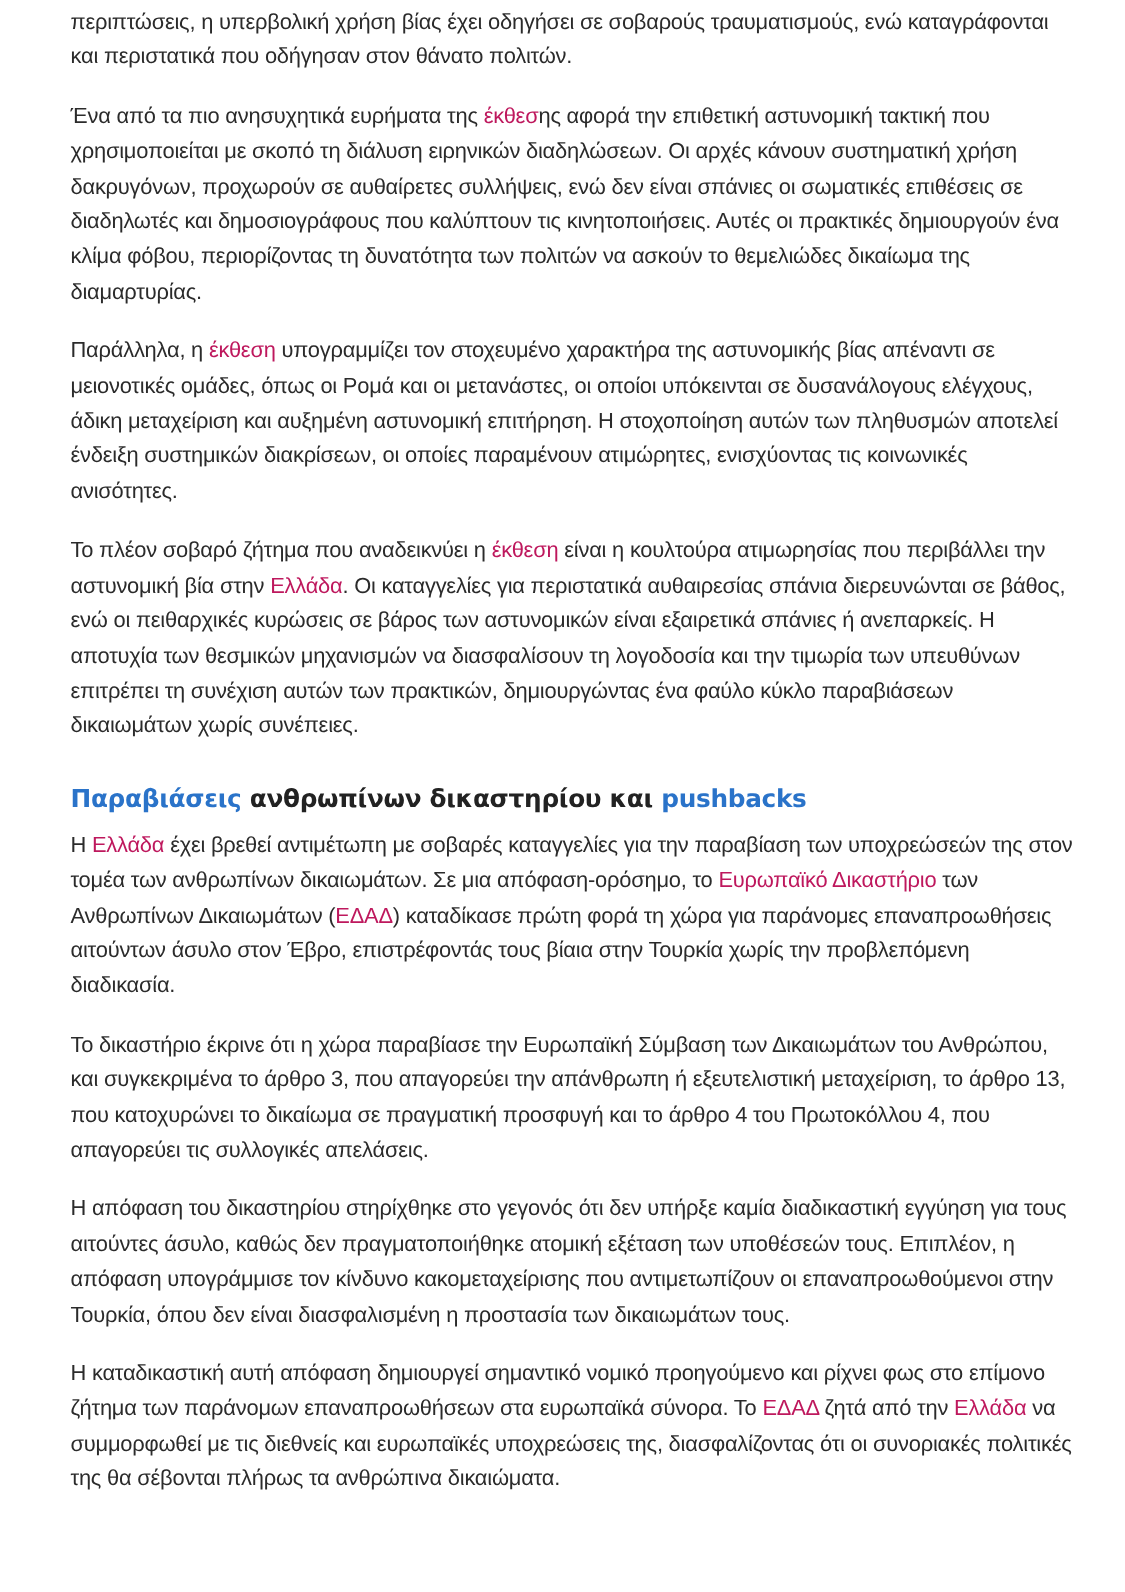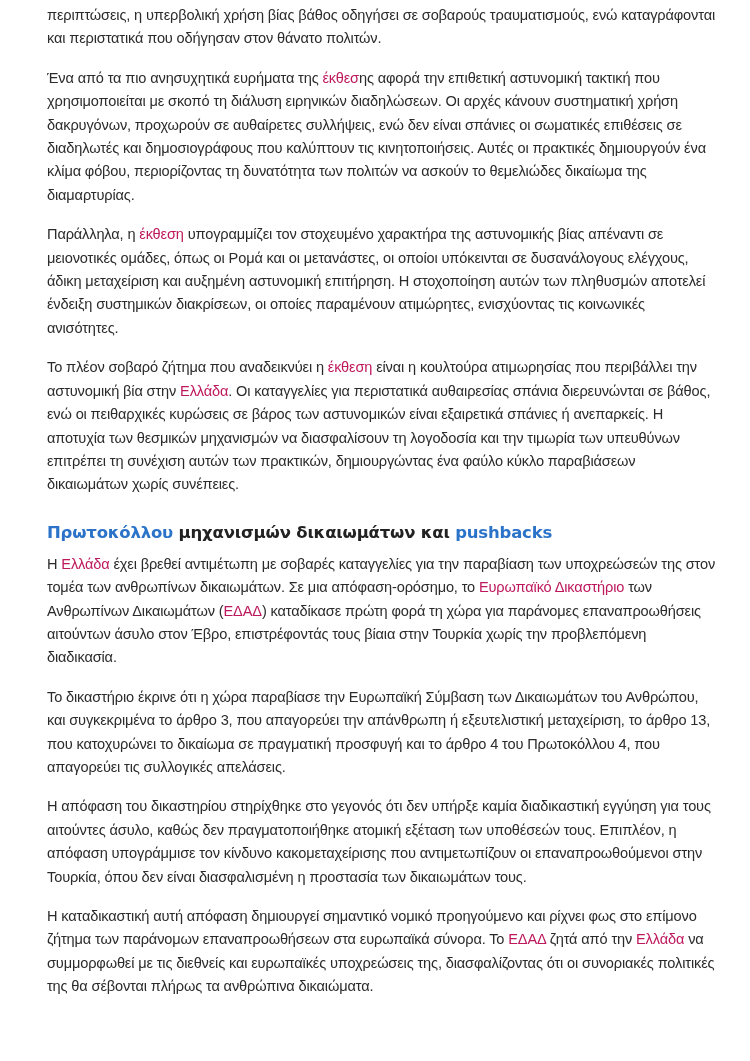--- a/index.html
+++ b/index.html
@@ -25,29 +25,29 @@
     line-height: 24px;
     letter-spacing: -0.2px;
   }
   .lnk { color: #be185d; text-decoration: none; cursor: pointer; }
   h2 .lnk { color: #2a73c9; }
 </style>
 </head>
 <body>
 
 <div class="article">
-  <p><span>περιπτώσεις, η υπερβολική χρήση βίας βάθος οδηγήσει σε σοβαρούς τραυματισμούς, ενώ καταγράφονται και περιστατικά που οδήγησαν στον θάνατο πολιτών.</span></p>
+  <p><span>περιπτώσεις, η υπερβολική χρήση βίας έχει οδηγήσει σε σοβαρούς τραυματισμούς, ενώ καταγράφονται και περιστατικά που οδήγησαν στον θάνατο πολιτών.</span></p>
 
   <p><span>Ένα από τα πιο ανησυχητικά ευρήματα της </span><a class="lnk">έκθεσ</a><span>ης αφορά την επιθετική αστυνομική τακτική που χρησιμοποιείται με σκοπό τη διάλυση ειρηνικών διαδηλώσεων. Οι αρχές κάνουν συστηματική χρήση δακρυγόνων, προχωρούν σε αυθαίρετες συλλήψεις, ενώ δεν είναι σπάνιες οι σωματικές επιθέσεις σε διαδηλωτές και δημοσιογράφους που καλύπτουν τις κινητοποιήσεις. Αυτές οι πρακτικές δημιουργούν ένα κλίμα φόβου, περιορίζοντας τη δυνατότητα των πολιτών να ασκούν το θεμελιώδες δικαίωμα της διαμαρτυρίας.</span></p>
 
   <p><span>Παράλληλα, η </span><a class="lnk">έκθεση</a><span> υπογραμμίζει τον στοχευμένο χαρακτήρα της αστυνομικής βίας απέναντι σε μειονοτικές ομάδες, όπως οι Ρομά και οι μετανάστες, οι οποίοι υπόκεινται σε δυσανάλογους ελέγχους, άδικη μεταχείριση και αυξημένη αστυνομική επιτήρηση. Η στοχοποίηση αυτών των πληθυσμών αποτελεί ένδειξη συστημικών διακρίσεων, οι οποίες παραμένουν ατιμώρητες, ενισχύοντας τις κοινωνικές ανισότητες.</span></p>
 
   <p><span>Το πλέον σοβαρό ζήτημα που αναδεικνύει η </span><a class="lnk">έκθεση</a><span> είναι η κουλτούρα ατιμωρησίας που περιβάλλει την αστυνομική βία στην </span><a class="lnk">Ελλάδα</a><span>. Οι καταγγελίες για περιστατικά αυθαιρεσίας σπάνια διερευνώνται σε βάθος, ενώ οι πειθαρχικές κυρώσεις σε βάρος των αστυνομικών είναι εξαιρετικά σπάνιες ή ανεπαρκείς. Η αποτυχία των θεσμικών μηχανισμών να διασφαλίσουν τη λογοδοσία και την τιμωρία των υπευθύνων επιτρέπει τη συνέχιση αυτών των πρακτικών, δημιουργώντας ένα φαύλο κύκλο παραβιάσεων δικαιωμάτων χωρίς συνέπειες.</span></p>
 
-  <h2><a class="lnk">Πρωτοκόλλου</a><span> μηχανισμών δικαιωμάτων και </span><a class="lnk">pushbacks</a></h2>
+  <h2><a class="lnk">Παραβιάσεις</a><span> ανθρωπίνων δικαστηρίου και </span><a class="lnk">pushbacks</a></h2>
 
   <p><span>Η </span><a class="lnk">Ελλάδα</a><span> έχει βρεθεί αντιμέτωπη με σοβαρές καταγγελίες για την παραβίαση των υποχρεώσεών της στον τομέα των ανθρωπίνων δικαιωμάτων. Σε μια απόφαση-ορόσημο, το </span><a class="lnk">Ευρωπαϊκό Δικαστήριο</a><span> των Ανθρωπίνων Δικαιωμάτων (</span><a class="lnk">ΕΔΑΔ</a><span>) καταδίκασε πρώτη φορά τη χώρα για παράνομες επαναπροωθήσεις αιτούντων άσυλο στον Έβρο, επιστρέφοντάς τους βίαια στην Τουρκία χωρίς την προβλεπόμενη διαδικασία.</span></p>
 
   <p><span>Το δικαστήριο έκρινε ότι η χώρα παραβίασε την Ευρωπαϊκή Σύμβαση των Δικαιωμάτων του Ανθρώπου, και συγκεκριμένα το άρθρο 3, που απαγορεύει την απάνθρωπη ή εξευτελιστική μεταχείριση, το άρθρο 13, που κατοχυρώνει το δικαίωμα σε πραγματική προσφυγή και το άρθρο 4 του Πρωτοκόλλου 4, που απαγορεύει τις συλλογικές απελάσεις.</span></p>
 
   <p><span>Η απόφαση του δικαστηρίου στηρίχθηκε στο γεγονός ότι δεν υπήρξε καμία διαδικαστική εγγύηση για τους αιτούντες άσυλο, καθώς δεν πραγματοποιήθηκε ατομική εξέταση των υποθέσεών τους. Επιπλέον, η απόφαση υπογράμμισε τον κίνδυνο κακομεταχείρισης που αντιμετωπίζουν οι επαναπροωθούμενοι στην Τουρκία, όπου δεν είναι διασφαλισμένη η προστασία των δικαιωμάτων τους.</span></p>
 
   <p><span>Η καταδικαστική αυτή απόφαση δημιουργεί σημαντικό νομικό προηγούμενο και ρίχνει φως στο επίμονο ζήτημα των παράνομων επαναπροωθήσεων στα ευρωπαϊκά σύνορα. Το </span><a class="lnk">ΕΔΑΔ</a><span> ζητά από την </span><a class="lnk">Ελλάδα</a><span> να συμμορφωθεί με τις διεθνείς και ευρωπαϊκές υποχρεώσεις της, διασφαλίζοντας ότι οι συνοριακές πολιτικές της θα σέβονται πλήρως τα ανθρώπινα δικαιώματα.</span></p>
 </div>
 

